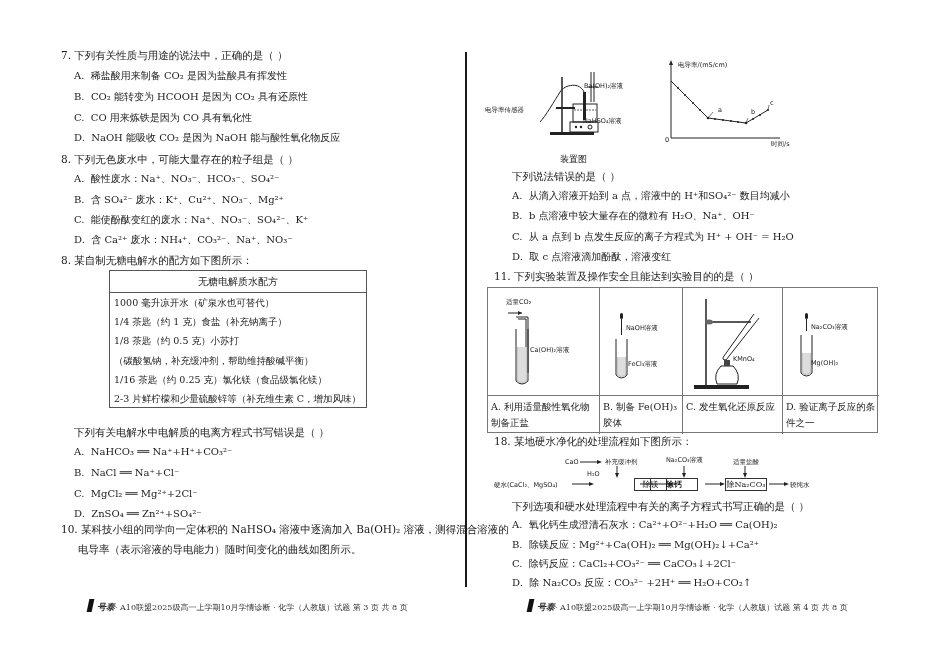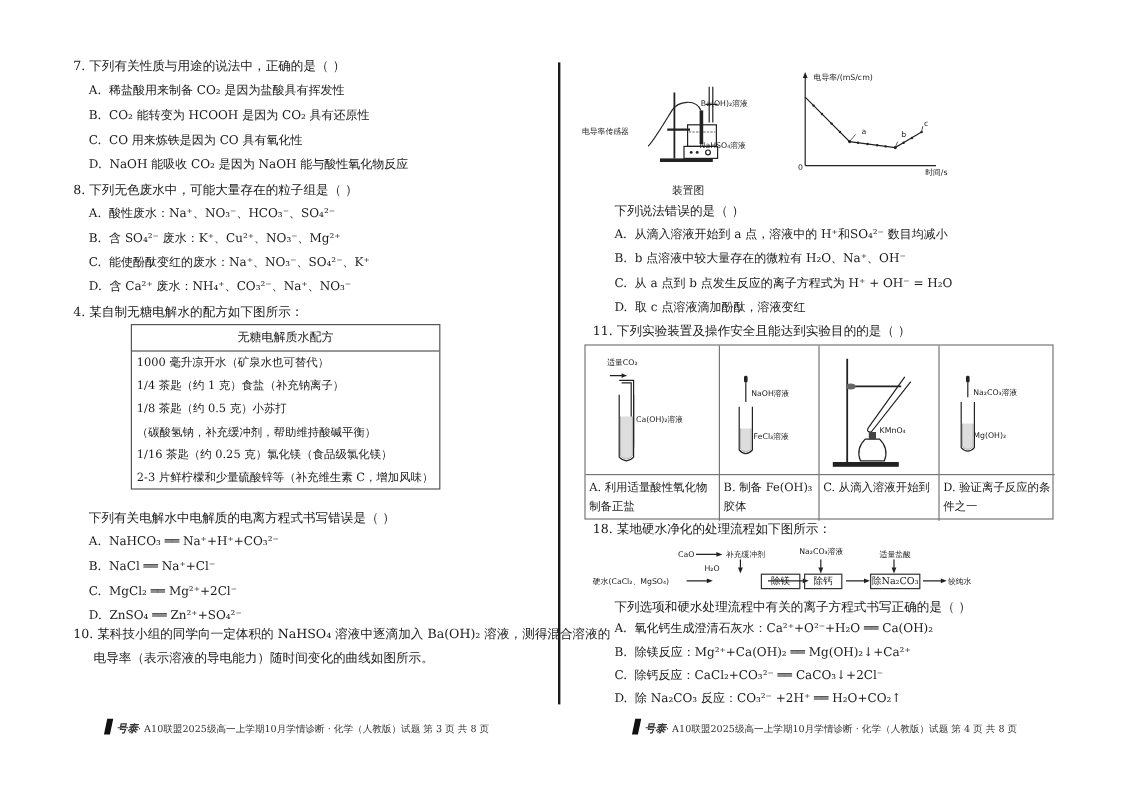--- a/index.html
+++ b/index.html
@@ -32,21 +32,21 @@
   <div class="abs opt" style="left:74px;top:90px;"><span>B.</span>&nbsp; <span>CO₂ 能转变为 HCOOH 是因为 CO₂ 具有还原性</span></div>
   <div class="abs opt" style="left:74px;top:111px;"><span>C.</span>&nbsp; <span>CO 用来炼铁是因为 CO 具有氧化性</span></div>
   <div class="abs opt" style="left:74px;top:131px;"><span>D.</span>&nbsp; <span>NaOH 能吸收 CO₂ 是因为 NaOH 能与酸性氧化物反应</span></div>
 
   <div class="abs q" style="left:61px;top:152px;">8.  下列无色废水中，可能大量存在的粒子组是（      ）</div>
   <div class="abs opt" style="left:74px;top:172px;"><span>A.</span>&nbsp; <span>酸性废水：Na⁺、NO₃⁻、HCO₃⁻、SO₄²⁻</span></div>
   <div class="abs opt" style="left:74px;top:193px;"><span>B.</span>&nbsp; <span>含 SO₄²⁻ 废水：K⁺、Cu²⁺、NO₃⁻、Mg²⁺</span></div>
   <div class="abs opt" style="left:74px;top:213px;"><span>C.</span>&nbsp; <span>能使酚酞变红的废水：Na⁺、NO₃⁻、SO₄²⁻、K⁺</span></div>
   <div class="abs opt" style="left:74px;top:233px;"><span>D.</span>&nbsp; <span>含 Ca²⁺ 废水：NH₄⁺、CO₃²⁻、Na⁺、NO₃⁻</span></div>
 
-  <div class="abs q" style="left:61px;top:253px;">4.  某自制无糖电解水的配方如下图所示：</div>
+  <div class="abs q" style="left:61px;top:253px;">8.  某自制无糖电解水的配方如下图所示：</div>
   <div class="recipe">
     <div class="head">无糖电解质水配方</div>
     <div class="row">1000 毫升凉开水（矿泉水也可替代）</div>
     <div class="row">1/4 茶匙（约 1 克）食盐（补充钠离子）</div>
     <div class="row">1/8 茶匙（约 0.5 克）小苏打</div>
     <div class="row">（碳酸氢钠，补充缓冲剂，帮助维持酸碱平衡）</div>
     <div class="row">1/16 茶匙（约 0.25 克）氯化镁（食品级氯化镁）</div>
     <div class="row">2-3 片鲜柠檬和少量硫酸锌等（补充维生素 C，增加风味）</div>
   </div>
   <div class="abs q" style="left:74px;top:425px;">下列有关电解水中电解质的电离方程式书写错误是（      ）</div>
@@ -177,21 +177,21 @@
           <line x1="7.5" y1="6" x2="7.5" y2="18" stroke="#222"></line>
         <path d="M2 22 V60 Q7.5 66 13 60 V22" fill="none" stroke="#222"></path>
         <path d="M3 40 V59 Q7.5 64 12 59 V40" fill="#ddd" stroke="#888" stroke-width="0.5"></path>
       </svg>
       <div class="abs tiny" style="left:28px;top:35px;">Na₂CO₃溶液</div>
       <div class="abs tiny" style="left:28px;top:71px;">Mg(OH)₂</div>
     </div>
 
     <div class="cell cap">A. 利用适量酸性氧化物制备正盐</div>
     <div class="cell cap">B.  制备 Fe(OH)₃ 胶体</div>
-    <div class="cell cap">C.  从滴入溶液开始到</div>
+    <div class="cell cap">C.  发生氧化还原反应</div>
     <div class="cell cap">D.  验证离子反应的条件之一</div>
   </div>
 
   <div class="abs q" style="left:494px;top:434px;">18.  某地硬水净化的处理流程如下图所示：</div>
   <div>
     <div class="abs tiny" style="left:565px;top:458px;">CaO</div>
     <div class="abs tiny" style="left:587px;top:451px;margin-top:19px;">H₂O</div>
     <svg class="abs" style="left:580px;top:459px;" width="22" height="6">
         <line x1="0" y1="3" x2="19" y2="3" stroke="#222"></line>
         <polygon points="22,3 17,1 17,5" fill="#222"></polygon>
@@ -214,21 +214,21 @@
     <div class="abs tiny" style="left:494px;top:481px;">硬水(CaCl₂、MgSO₄)</div>
     <svg class="abs" style="left:572px;top:481px;" width="22" height="6">
         <line x1="0" y1="3" x2="19" y2="3" stroke="#222"></line>
         <polygon points="22,3 17,1 17,5" fill="#222"></polygon>
       </svg>
     <div class="flow-box" style="left:601px;top:478px;width:33px;margin-left:33px;">除镁</div>
     <svg class="abs" style="left:640px;top:481px;" width="34" height="6">
         <line x1="0" y1="3" x2="31" y2="3" stroke="#222"></line>
         <polygon points="34,3 29,1 29,5" fill="#222"></polygon>
       </svg>
-    <div class="flow-box" style="left:670px;top:478px;width:32px;">除钙</div>
+    <div class="flow-box" style="left:650px;top:478px;width:48px;font-weight:bold;">除钙</div>
     <svg class="abs" style="left:705px;top:481px;" width="20" height="6">
         <line x1="0" y1="3" x2="17" y2="3" stroke="#222"></line>
         <polygon points="20,3 15,1 15,5" fill="#222"></polygon>
       </svg>
     <div class="flow-box" style="left:725px;top:478px;width:42px;">除Na₂CO₃</div>
     <svg class="abs" style="left:769px;top:481px;" width="20" height="6">
         <line x1="0" y1="3" x2="17" y2="3" stroke="#222"></line>
         <polygon points="20,3 15,1 15,5" fill="#222"></polygon>
       </svg>
     <div class="abs tiny" style="left:790px;top:481px;">较纯水</div>

